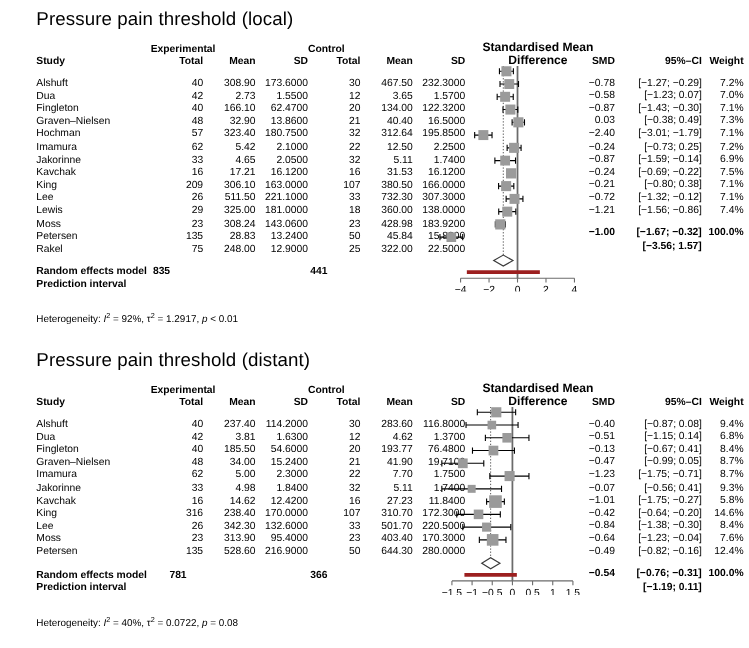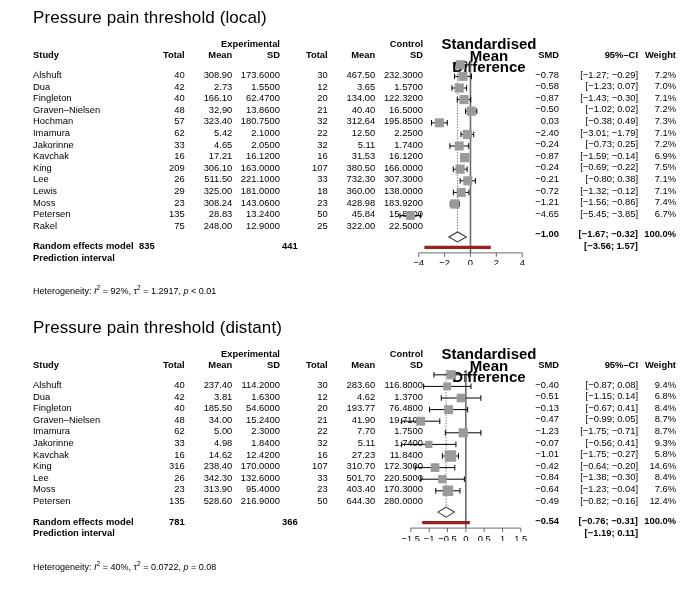--- a/index.html
+++ b/index.html
@@ -19,21 +19,21 @@
   .tbl table{border-collapse:collapse;width:390px;table-layout:fixed;}
   .tbl td,.tbl th{padding:0;margin:0;font-weight:400;line-height:11.6px;
                   white-space:nowrap;font-size:9.4px;}
   .c-study{width:104px;text-align:left;}
   .c-et{width:32px;text-align:right;padding-right:4px;}
   .c-em{width:44px;text-align:right;padding-right:3px;}
   .c-esd{width:60px;text-align:right;padding-right:9px;}
   .c-ct{width:30px;text-align:right;padding-right:4px;}
   .c-cm{width:44px;text-align:right;padding-right:3px;}
   .c-csd{width:62px;text-align:right;}
-  .hdr-group td{font-weight:bold;line-height:11px;text-align:right;}
+  .hdr-group td{font-weight:bold;line-height:11px;text-align:left;}
   .hdr-sub td{font-weight:bold;line-height:12px;}
   .hdr-sub .c-study{text-align:left;}
   .spacer-row td{height:8px;line-height:8px;}
   .gap-row td{height:9px;line-height:9px;}
   .bold td{font-weight:bold;}
   .het{position:absolute;left:33px;font-size:9px;white-space:nowrap;}
   .het i{font-style:italic;}
   .het sup{font-size:6.6px;vertical-align:super;}
 
   
@@ -44,21 +44,21 @@
   .s-ci{width:79px;text-align:right;padding-right:7px;}
   .s-w{width:38px;text-align:right;}
   .stats .spacer-row td{height:8px;line-height:8px;}
   .stats .gap-row td{height:9px;line-height:9px;}
 
   
   .forest{position:absolute;}
   .forest svg{display:block;}
 
   
-  .graph-hdr{position:absolute;text-align:center;font-size:15px;font-weight:bold;
+  .graph-hdr{position:absolute;text-align:center;font-size:11px;font-weight:bold;
              line-height:11.5px;}
 </style>
 </head>
 <body>
 
 <div class="page">
 
   <div class="plot" id="plot-local">
 
     <div class="plot-title">Pressure pain threshold (local)</div>
@@ -267,25 +267,20 @@
               <td class="s-smd">−0.58</td>
               <td class="s-ci">[−1.23; 0.07]</td>
               <td class="s-w">7.0%</td>
             </tr>
             <tr>
               <td class="s-smd">−0.87</td>
               <td class="s-ci">[−1.43; −0.30]</td>
               <td class="s-w">7.1%</td>
             </tr>
             <tr>
-              <td class="s-smd">−0.50</td>
-              <td class="s-ci">[−1.02; 0.02]</td>
-              <td class="s-w">7.2%</td>
-            </tr>
-            <tr>
               <td class="s-smd">0.03</td>
               <td class="s-ci">[−0.38; 0.49]</td>
               <td class="s-w">7.3%</td>
             </tr>
             <tr>
               <td class="s-smd">−2.40</td>
               <td class="s-ci">[−3.01; −1.79]</td>
               <td class="s-w">7.1%</td>
             </tr>
             <tr>
@@ -310,25 +305,20 @@
             </tr>
             <tr>
               <td class="s-smd">−0.72</td>
               <td class="s-ci">[−1.32; −0.12]</td>
               <td class="s-w">7.1%</td>
             </tr>
             <tr>
               <td class="s-smd">−1.21</td>
               <td class="s-ci">[−1.56; −0.86]</td>
               <td class="s-w">7.4%</td>
-            </tr>
-            <tr>
-              <td class="s-smd">−4.65</td>
-              <td class="s-ci">[−5.45; −3.85]</td>
-              <td class="s-w">6.7%</td>
             </tr>
           </tbody>
         <tbody>
             <tr class="gap-row">
               <td colspan="3"></td>
             </tr>
         <tr class="bold">
           <td class="s-smd">−1.00</td>
           <td class="s-ci">[−1.67; −0.32]</td>
           <td class="s-w">100.0%</td>
@@ -577,21 +567,21 @@
               <td class="c-cm">644.30</td>
               <td class="c-csd">280.0000</td>
             </tr>
           </tbody>
         <tbody>
             <tr class="gap-row">
               <td colspan="7"></td>
             </tr>
         <tr class="bold">
           <td class="c-study">Random effects model</td>
-          <td class="c-et" style="text-align:right;padding-left:2px;">781</td>
+          <td class="c-et" style="text-align:center;padding-left:2px;">781</td>
           <td class="c-em"></td>
           <td class="c-esd"></td>
           <td class="c-ct" style="text-align:left;padding-left:2px;">366</td>
           <td class="c-cm"></td>
           <td class="c-csd"></td>
         </tr>
         <tr class="bold">
           <td class="c-study">Prediction interval</td>
           <td colspan="6"></td>
         </tr>

